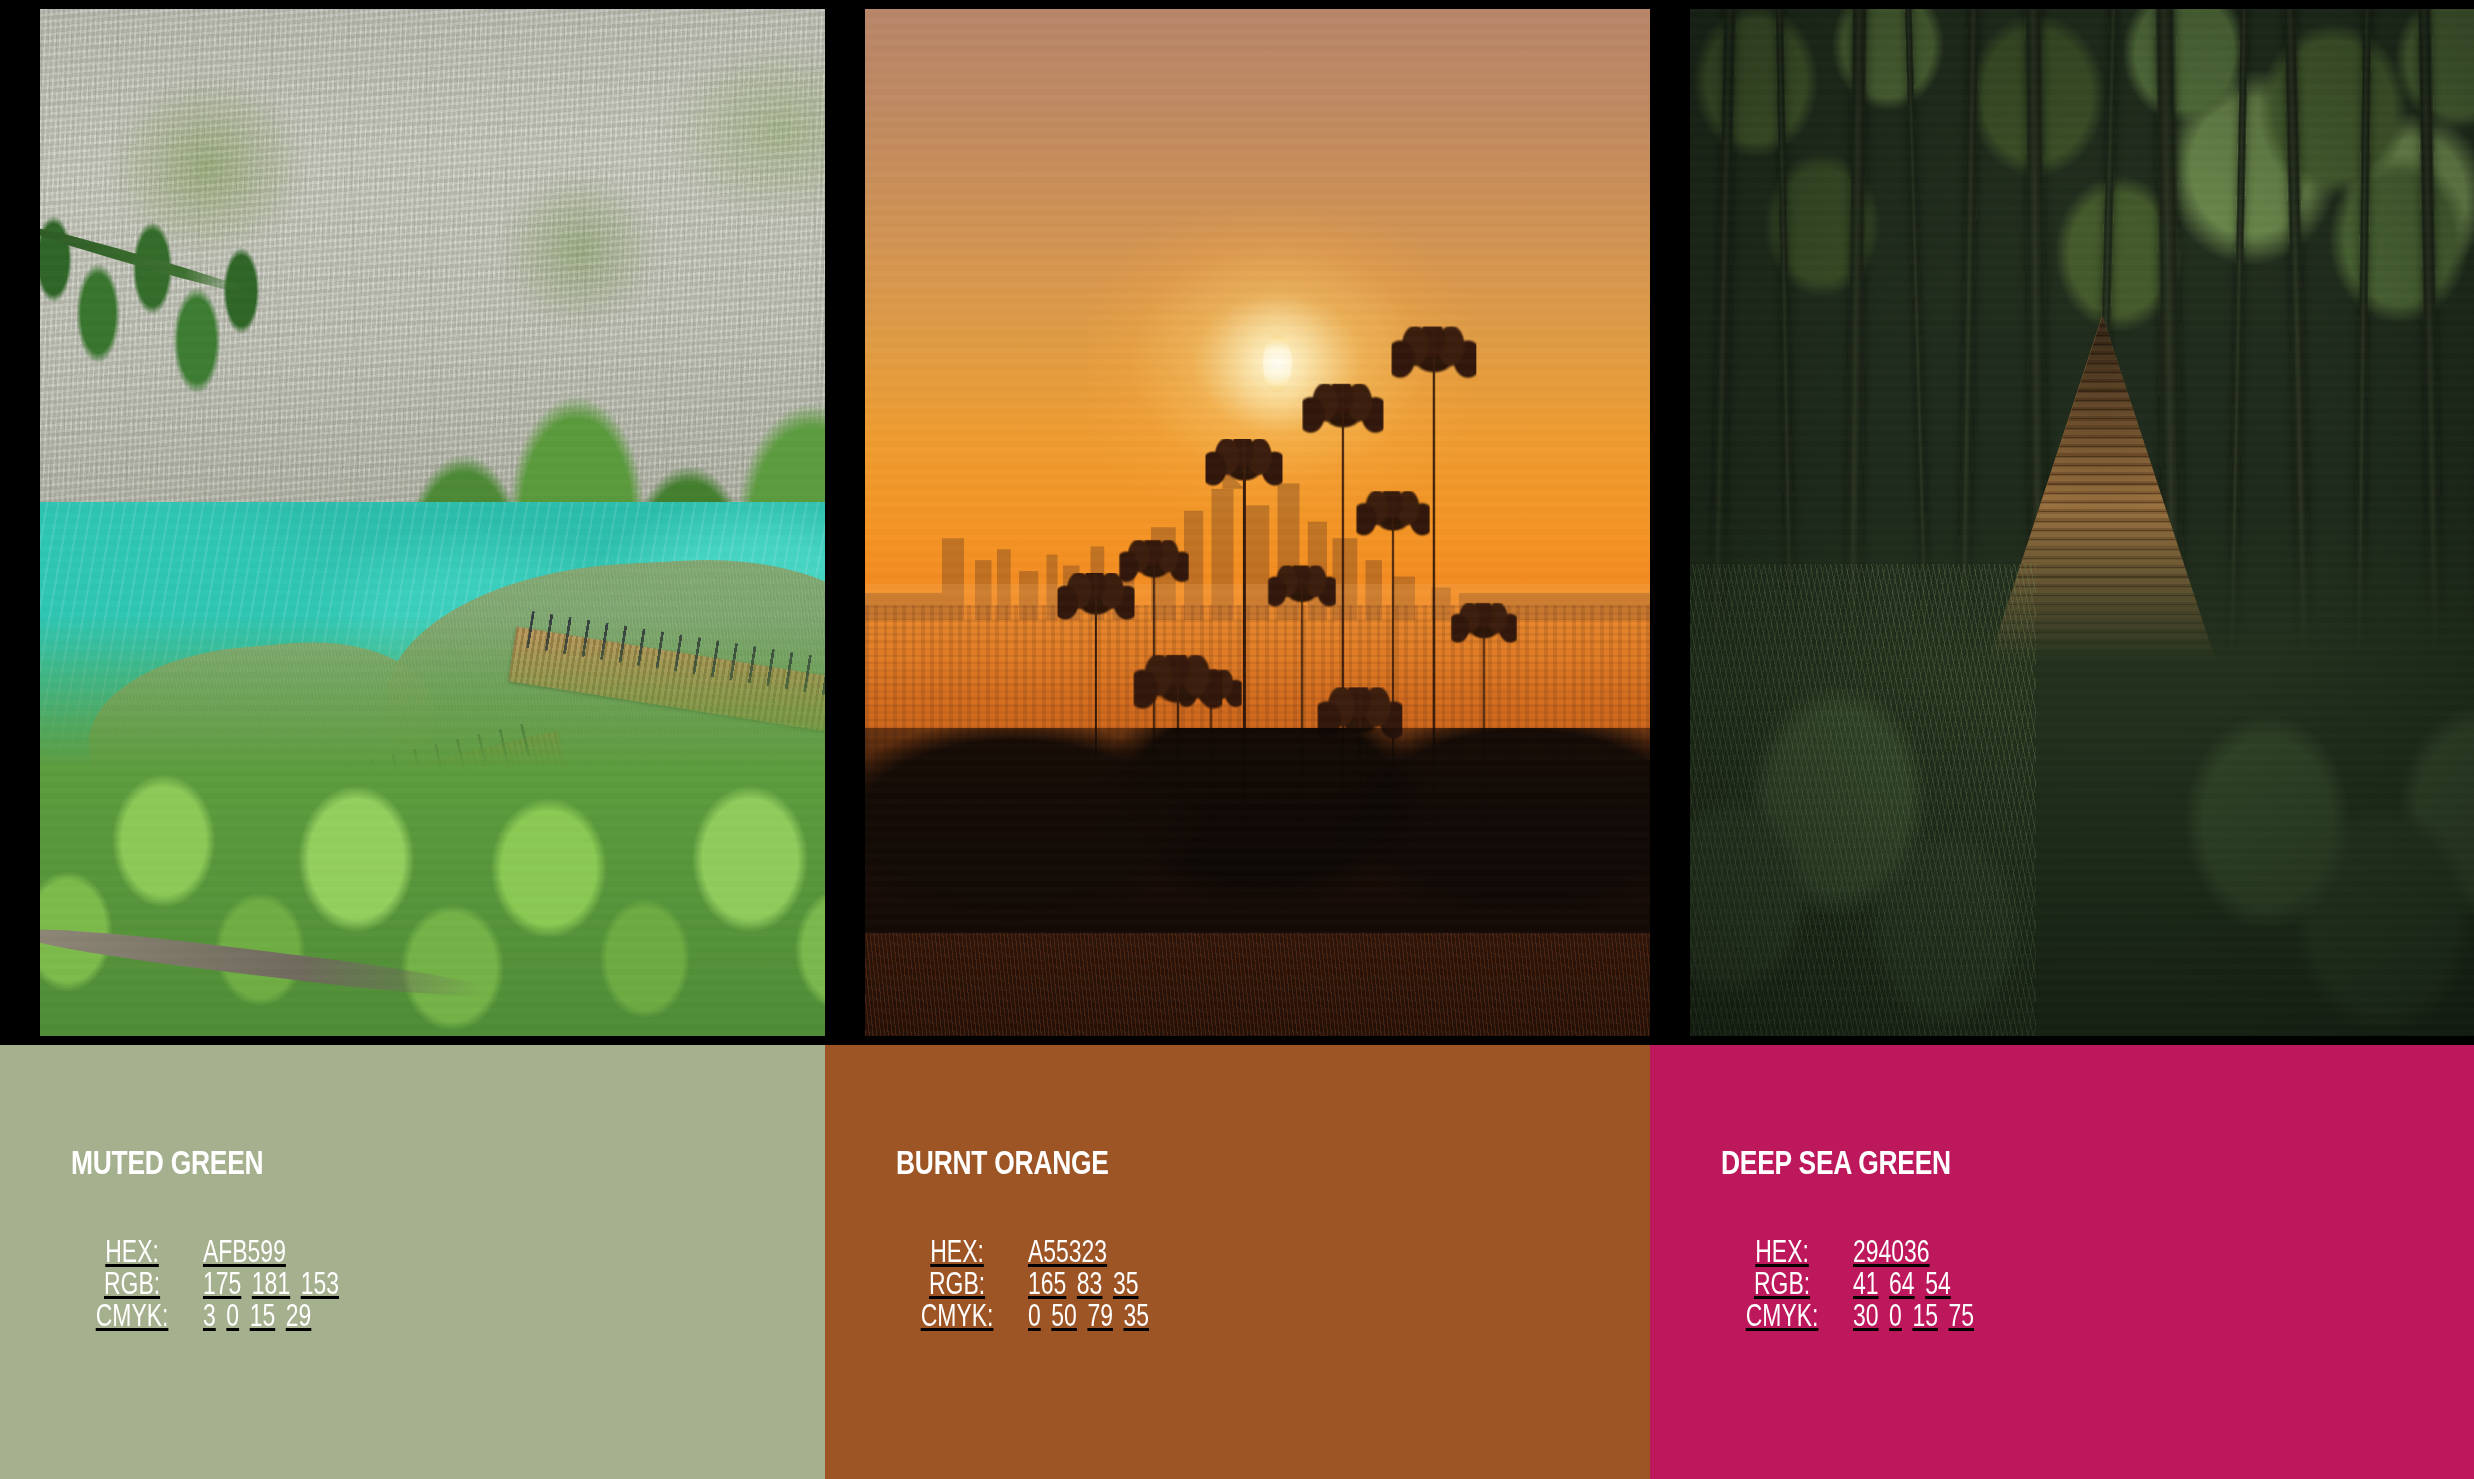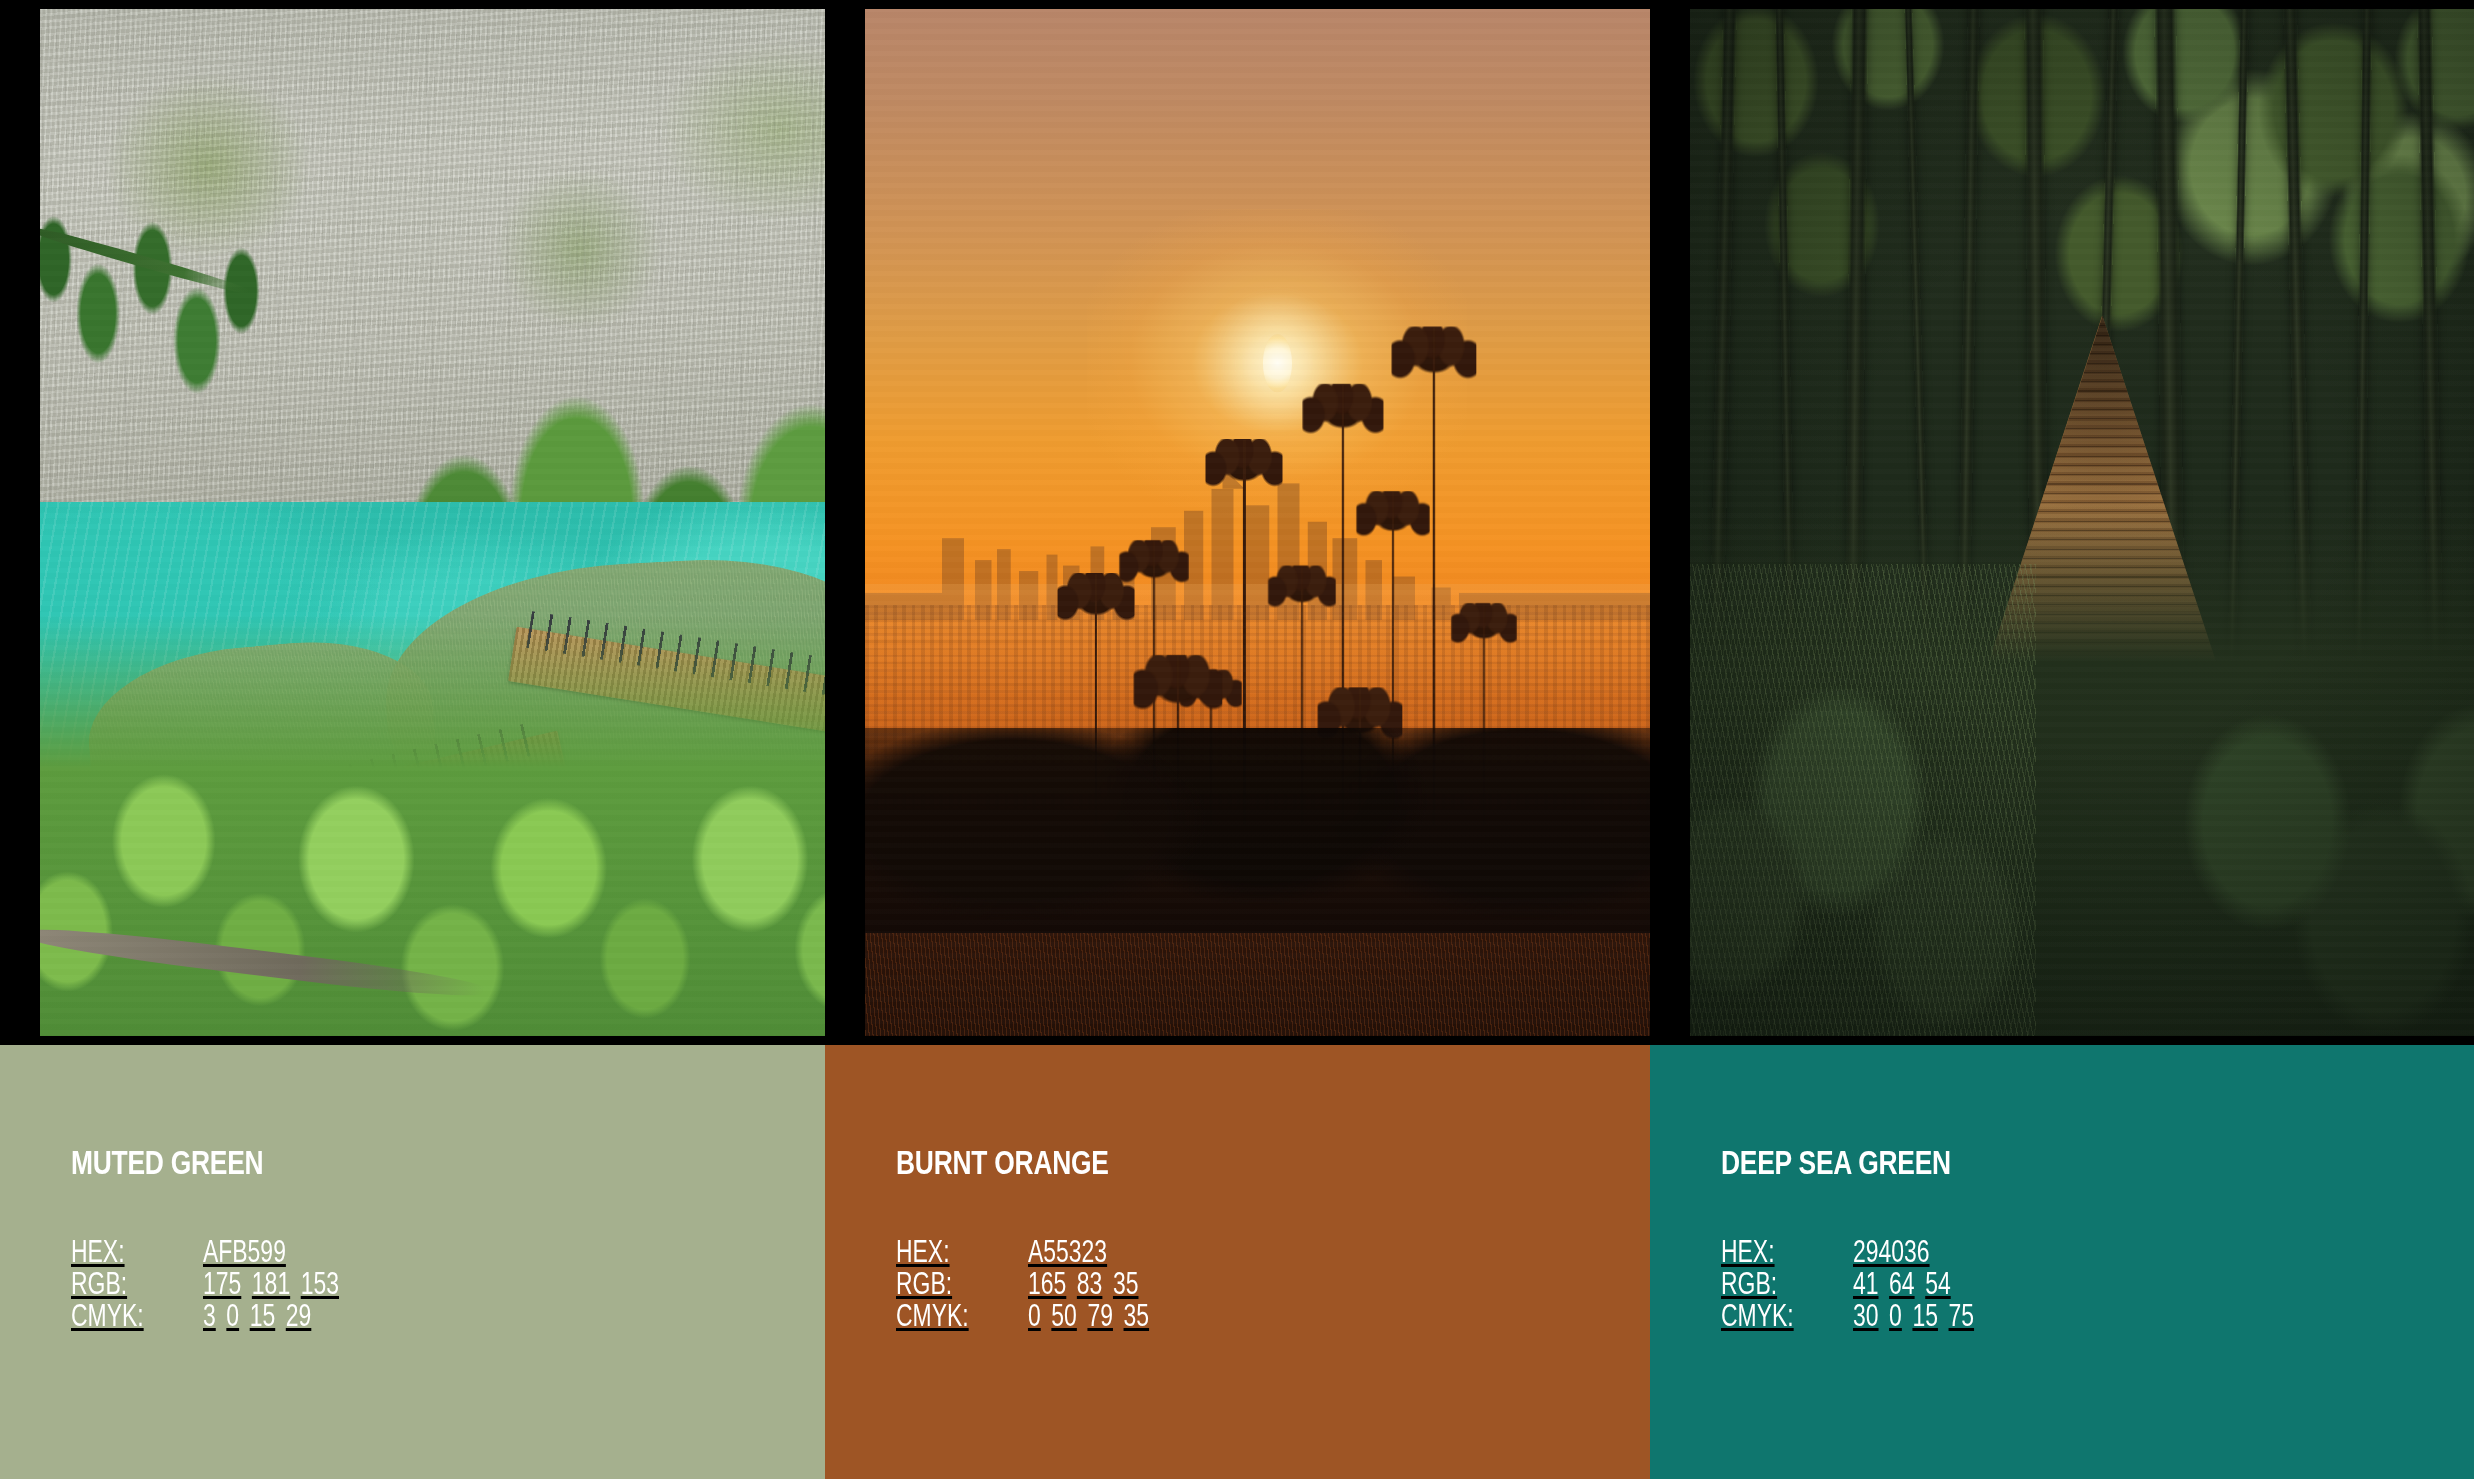--- a/index.html
+++ b/index.html
@@ -5,21 +5,21 @@
 <style>
   html,body{margin:0;padding:0;background:#000;}
   body{
     width:2475px;height:1480px;overflow:hidden;
     font-family:"Liberation Sans","DejaVu Sans",sans-serif;
     -webkit-font-smoothing:antialiased;
   }
   .board{display:flex;width:2475px;height:1480px;}
   .panel{position:relative;width:33.3333%;height:100%;display:flex;flex-direction:column;overflow:hidden;}
   .photo{position:relative;width:100%;height:70.24%;overflow:hidden;}
-  .swatch{position:relative;width:100%;height:29.76%;overflow:hidden;}
+  .swatch{position:relative;width:100%;height:29.76%;overflow:hidden;text-align:center;}
 
   
   .title{
     position:absolute;left:8.6%;top:17.0%;
     color:#fff;font-weight:700;font-size:33px;letter-spacing:-0.3px;
     transform:scaleX(.80);transform-origin:left center;
     white-space:nowrap;line-height:1;
   }
   .specs{position:absolute;left:8.6%;top:44%;white-space:nowrap;text-decoration:underline;}
   .spec-row{display:flex;align-items:baseline;height:32px;}
@@ -474,21 +474,21 @@
       <div class="trunk" style="left:96%; width:11px; height:68%; transform:rotate(1.5deg);"></div>
 
       <div class="boardwalk"></div>
       <div class="planks"></div>
       <div class="understory"></div>
       <div class="leftgrass"></div>
       <div class="vignette"></div>
       <div class="grain"></div>
     </figure>
 
-    <div class="swatch" style="background:#0f766e">
+    <div class="swatch" style="background:#be185d">
       <h2 class="title">DEEP SEA GREEN</h2>
       <div class="specs">
         <div class="spec-row">
           <span class="spec-label">HEX:</span>
           <span class="spec-value">294036</span>
         </div>
         <div class="spec-row">
           <span class="spec-label">RGB:</span>
           <span class="spec-value">
             <span>41</span><span>64</span><span>54</span>

